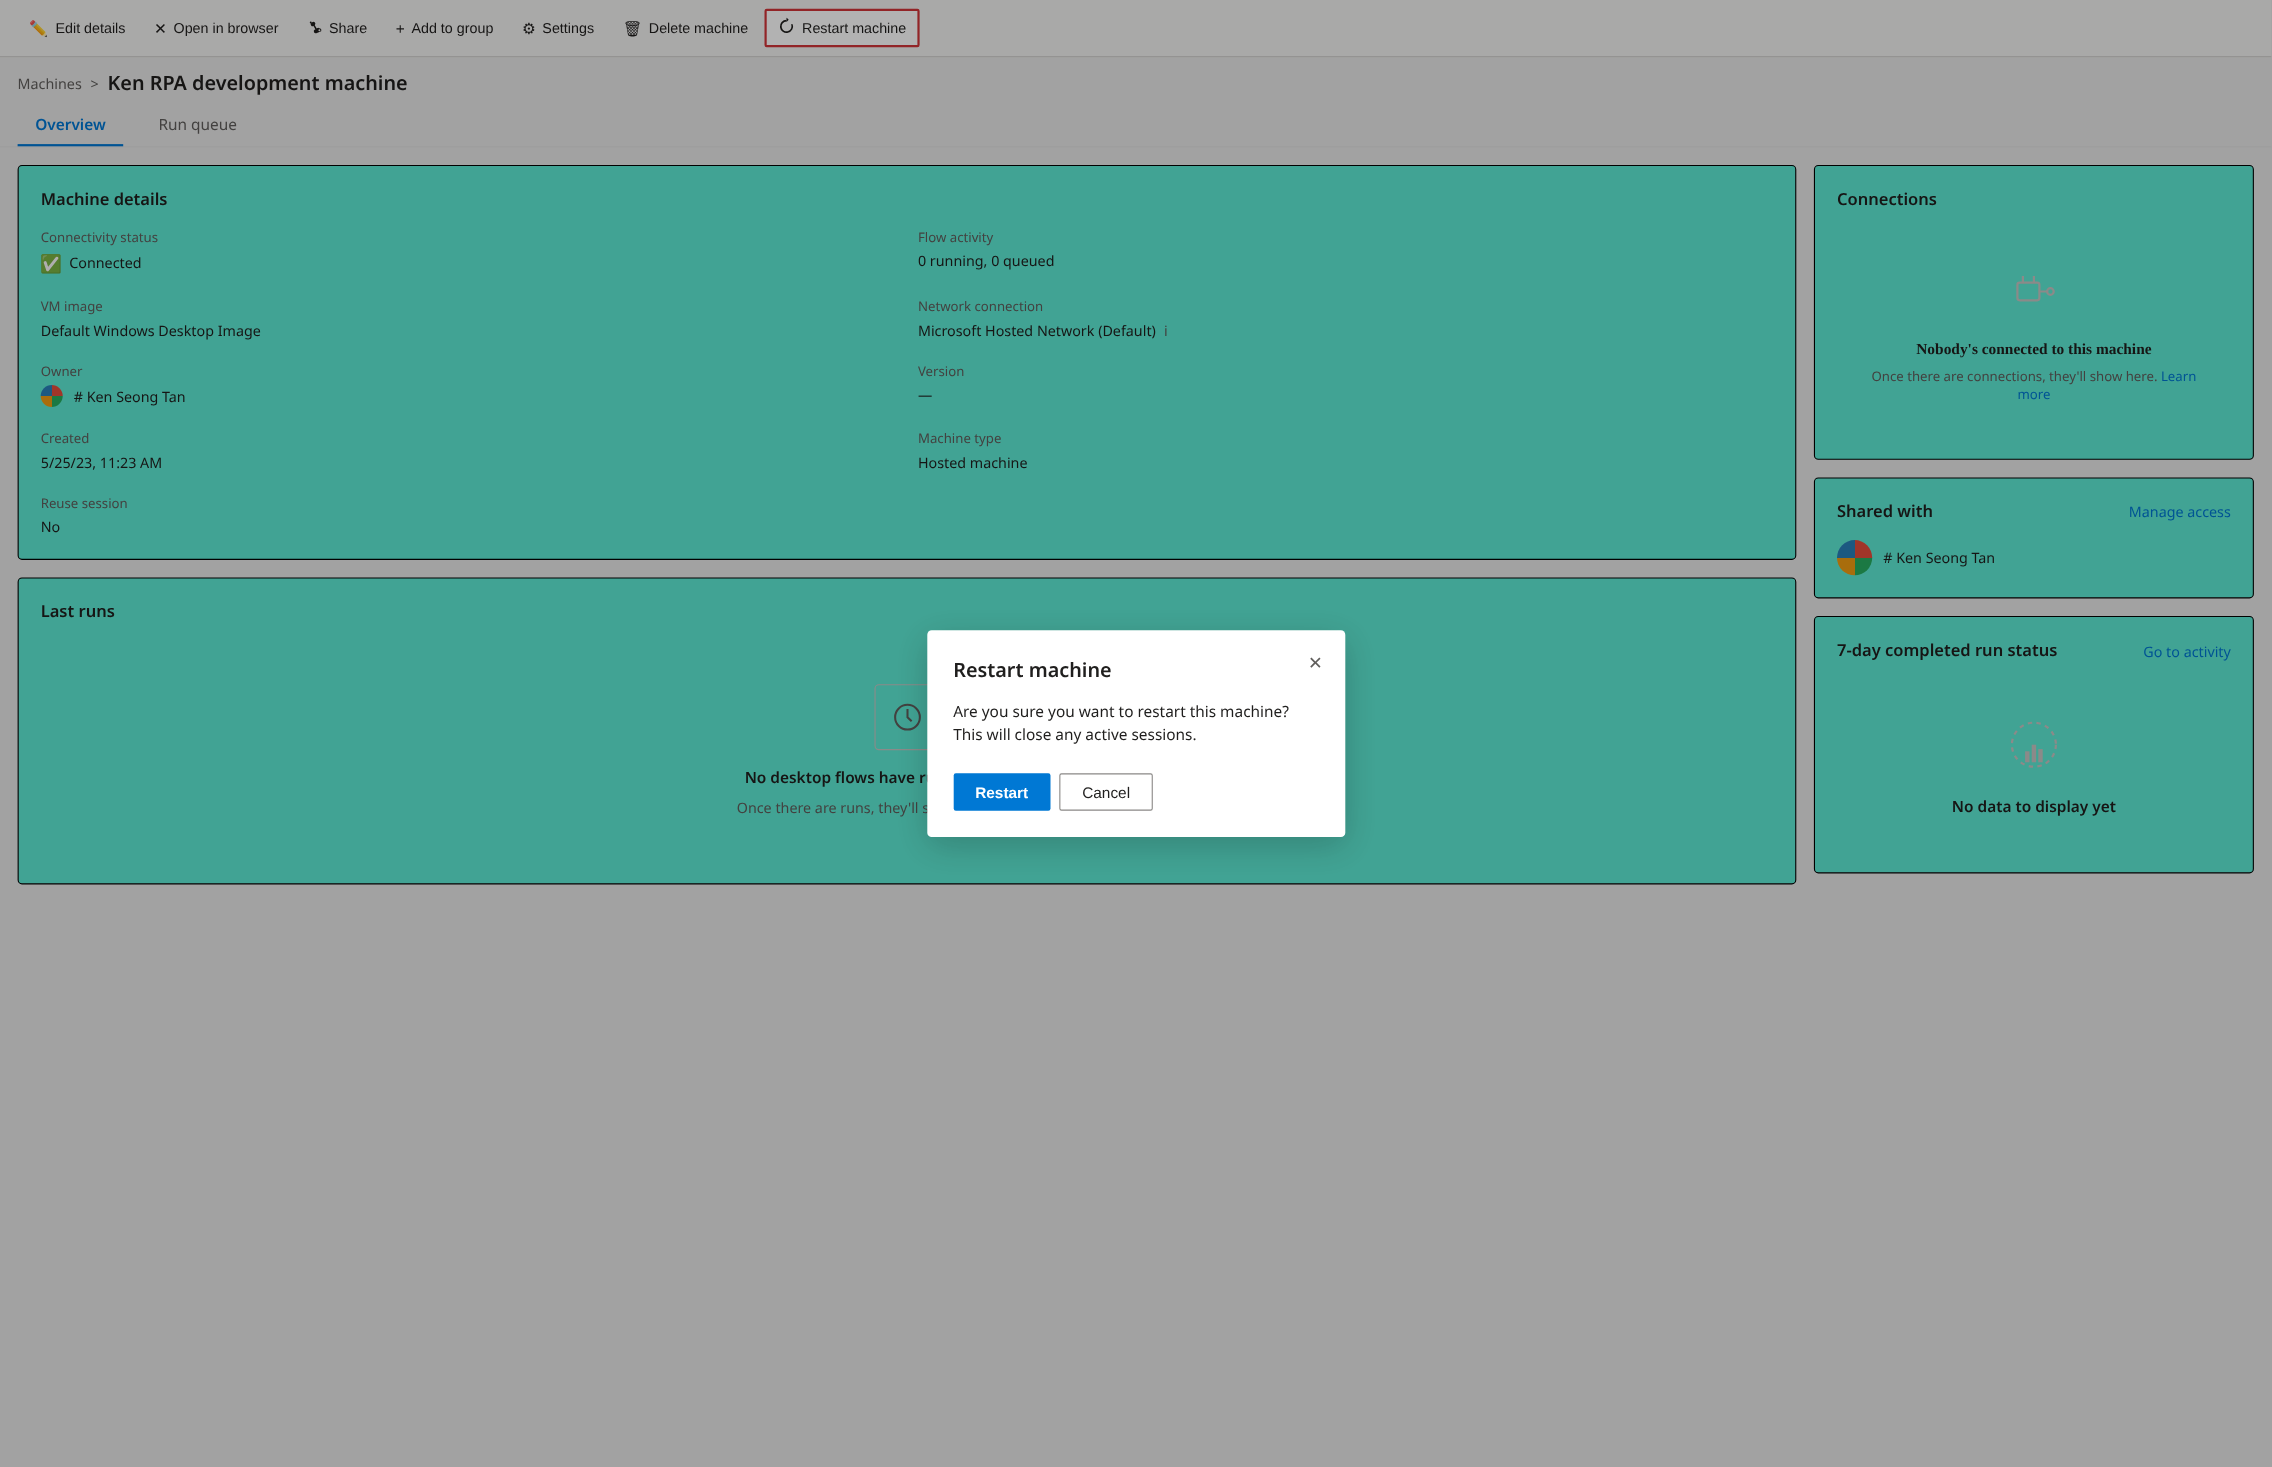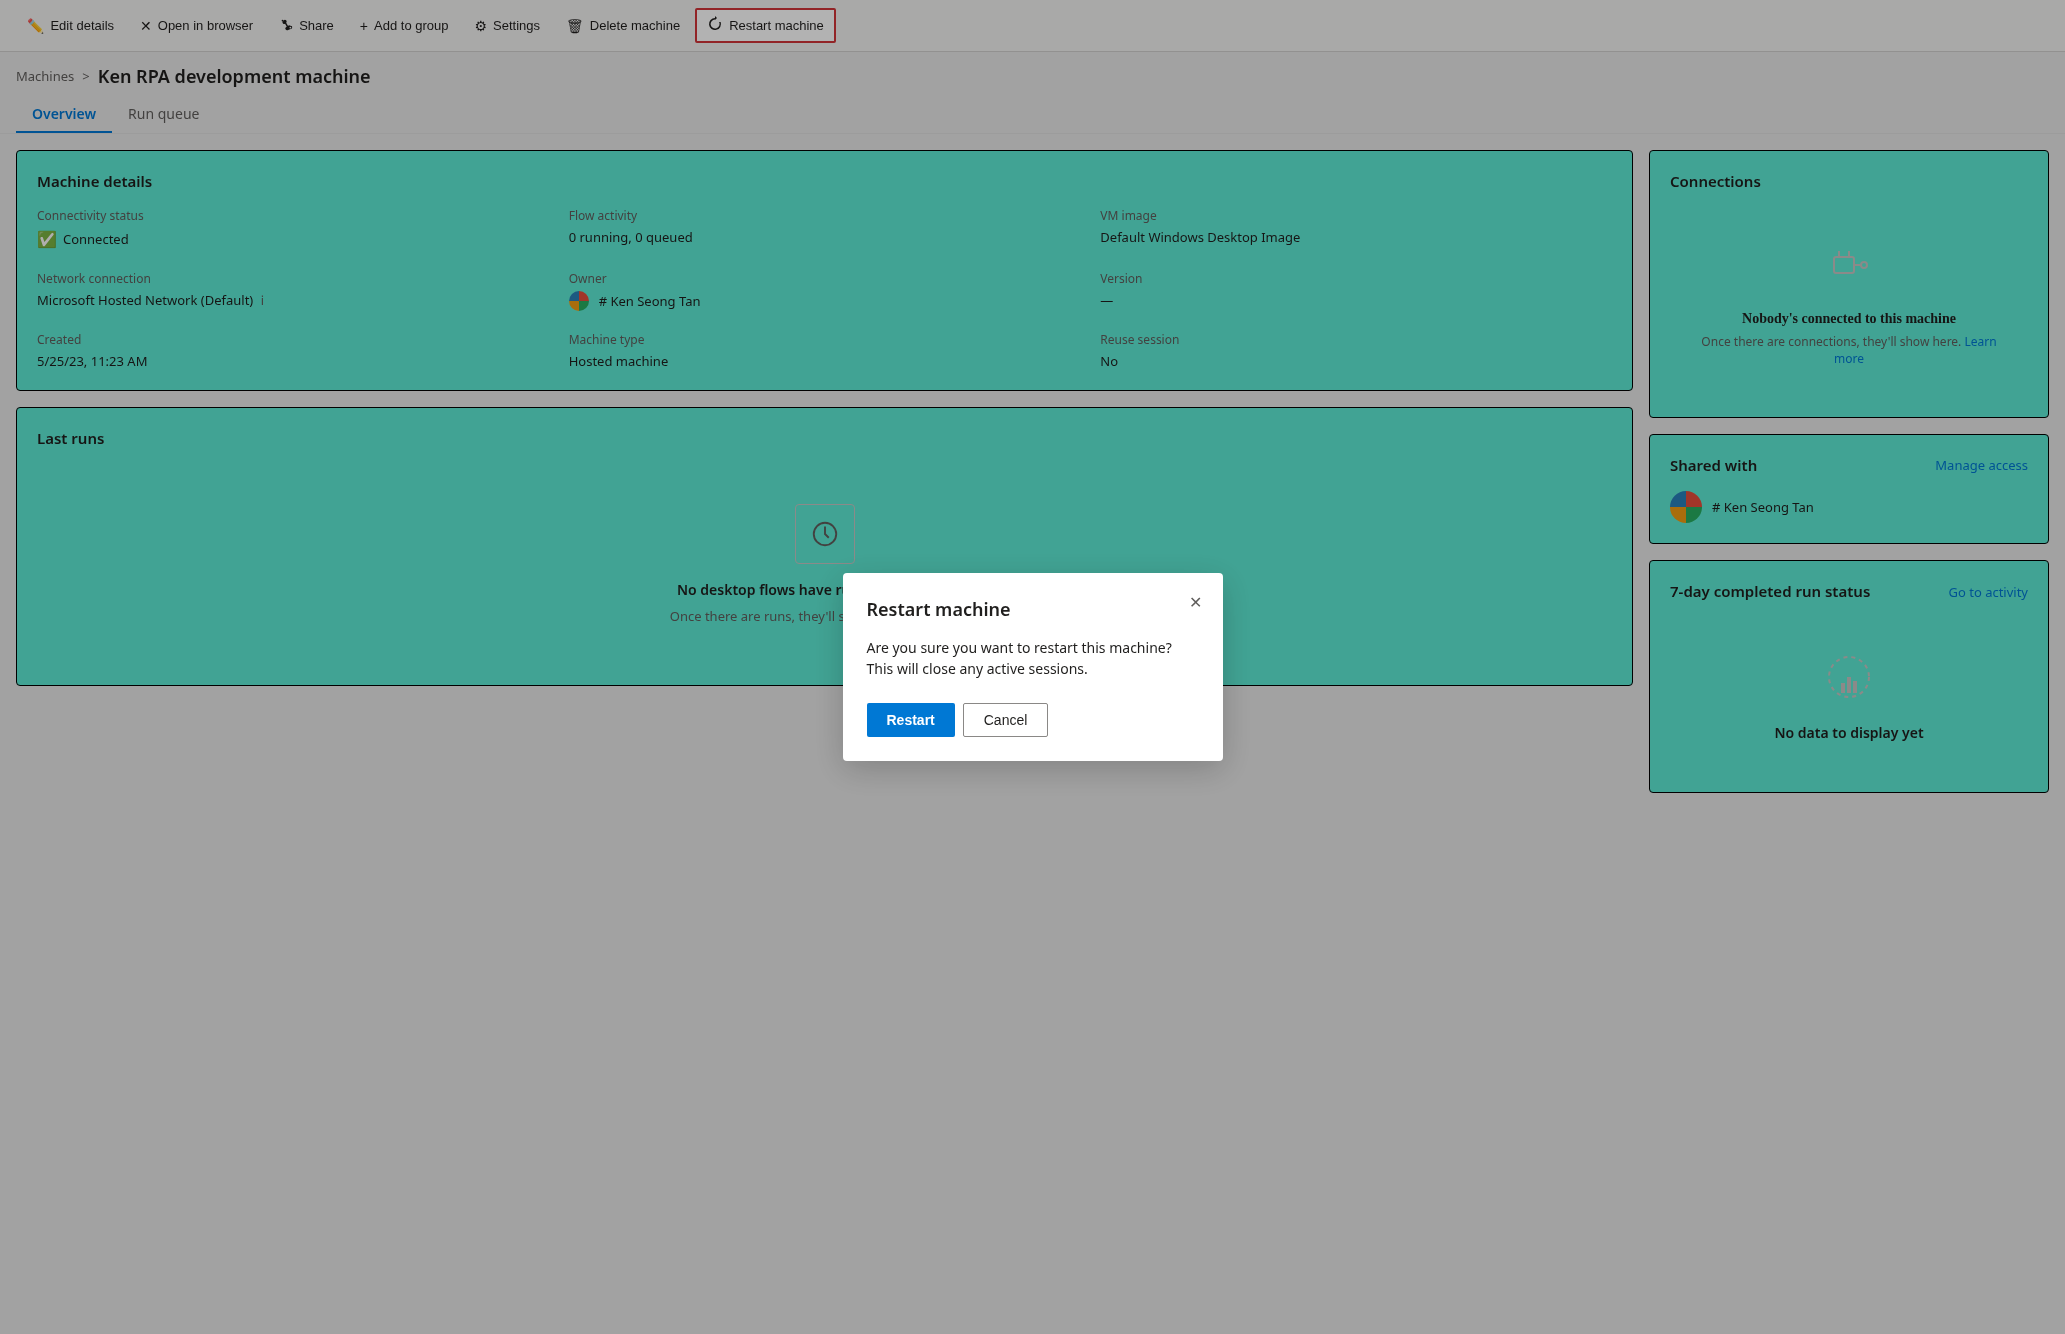--- a/index.html
+++ b/index.html
@@ -50,21 +50,21 @@
     }
     .breadcrumb .separator { color: #605e5c; }
     .breadcrumb .current { font-weight: 600; font-size: 18px; color: #201f1e; }
     .breadcrumb .parent { font-size: 13px; color: #605e5c; }
 
     
     .tabs {
       padding: 8px 16px 0 16px;
       display: flex;
       border-bottom: 1px solid #e0e0e0;
-      gap: 0;
+      gap: 16px;
     }
     .tab {
       padding: 8px 16px;
       cursor: pointer;
       font-size: 14px;
       color: #605e5c;
       border-bottom: 2px solid transparent;
     }
     .tab.active {
       color: #0078d4;
@@ -106,21 +106,21 @@
     .card-title {
       font-size: 15px;
       font-weight: 600;
       margin-bottom: 16px;
       color: #201f1e;
     }
 
     
     .details-grid {
       display: grid;
-      grid-template-columns: repeat(3, 1fr);
+      grid-template-columns: repeat(2, 1fr);
       gap: 20px;
     }
     .detail-item {}
     .detail-label {
       font-size: 12px;
       color: #605e5c;
       margin-bottom: 4px;
     }
     .detail-value {
       font-size: 13px;

